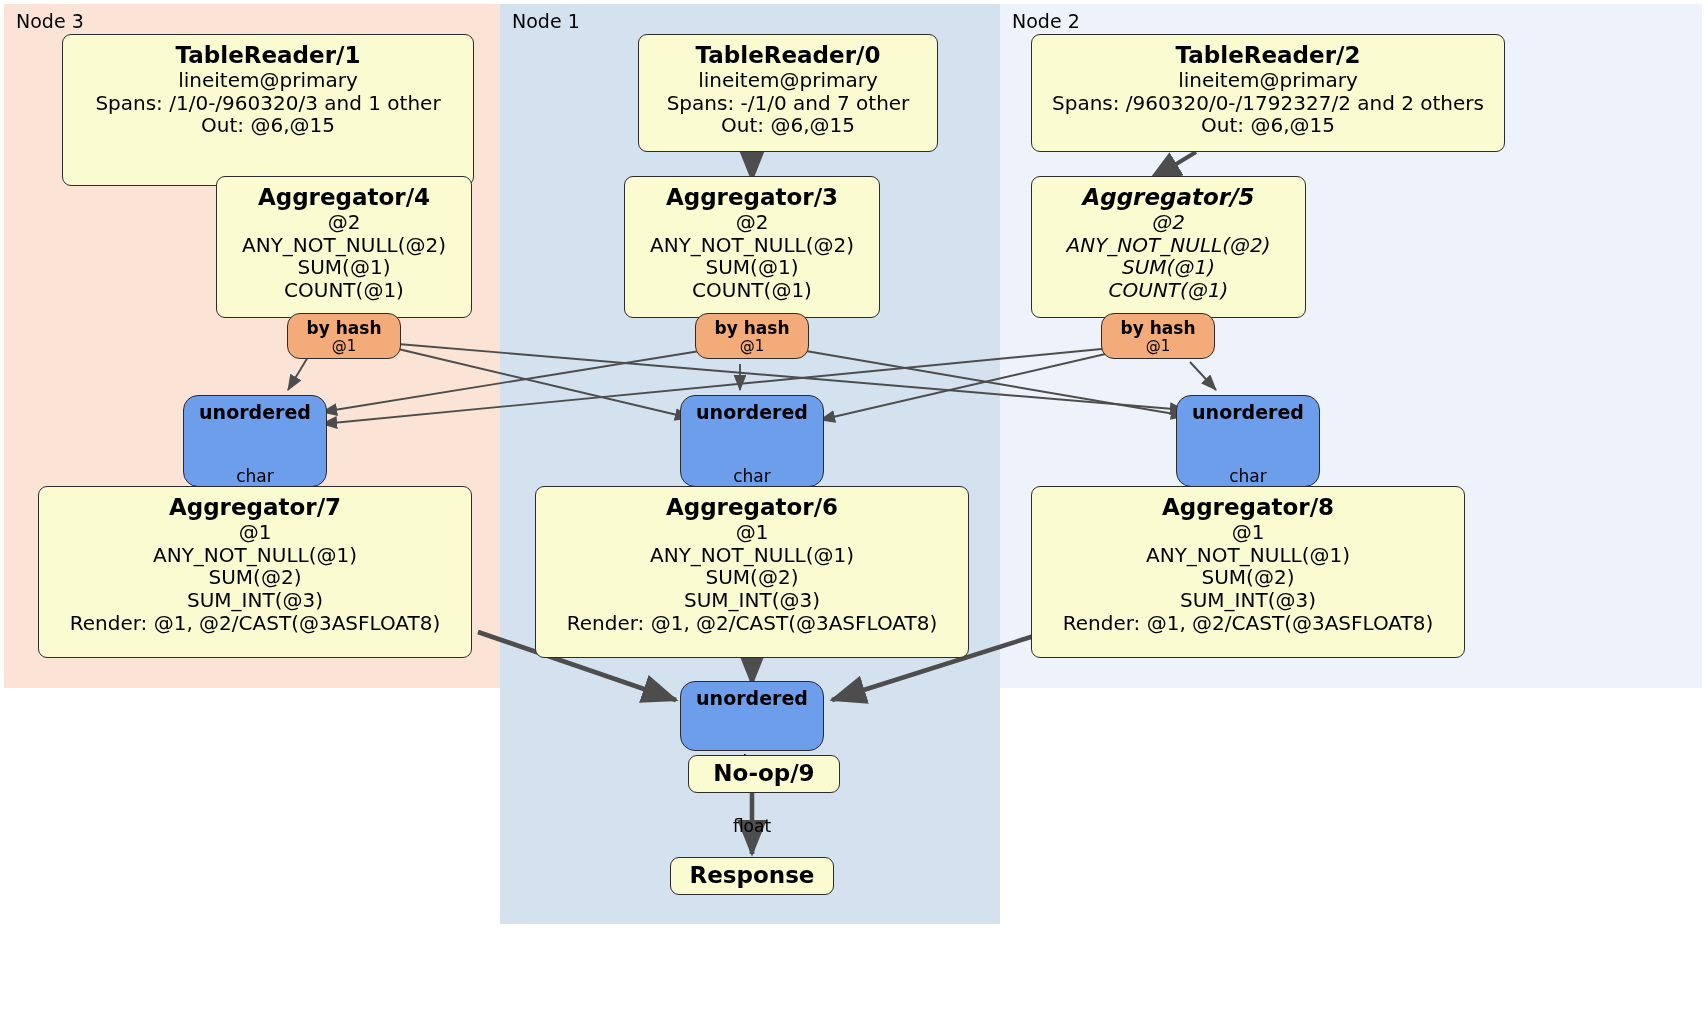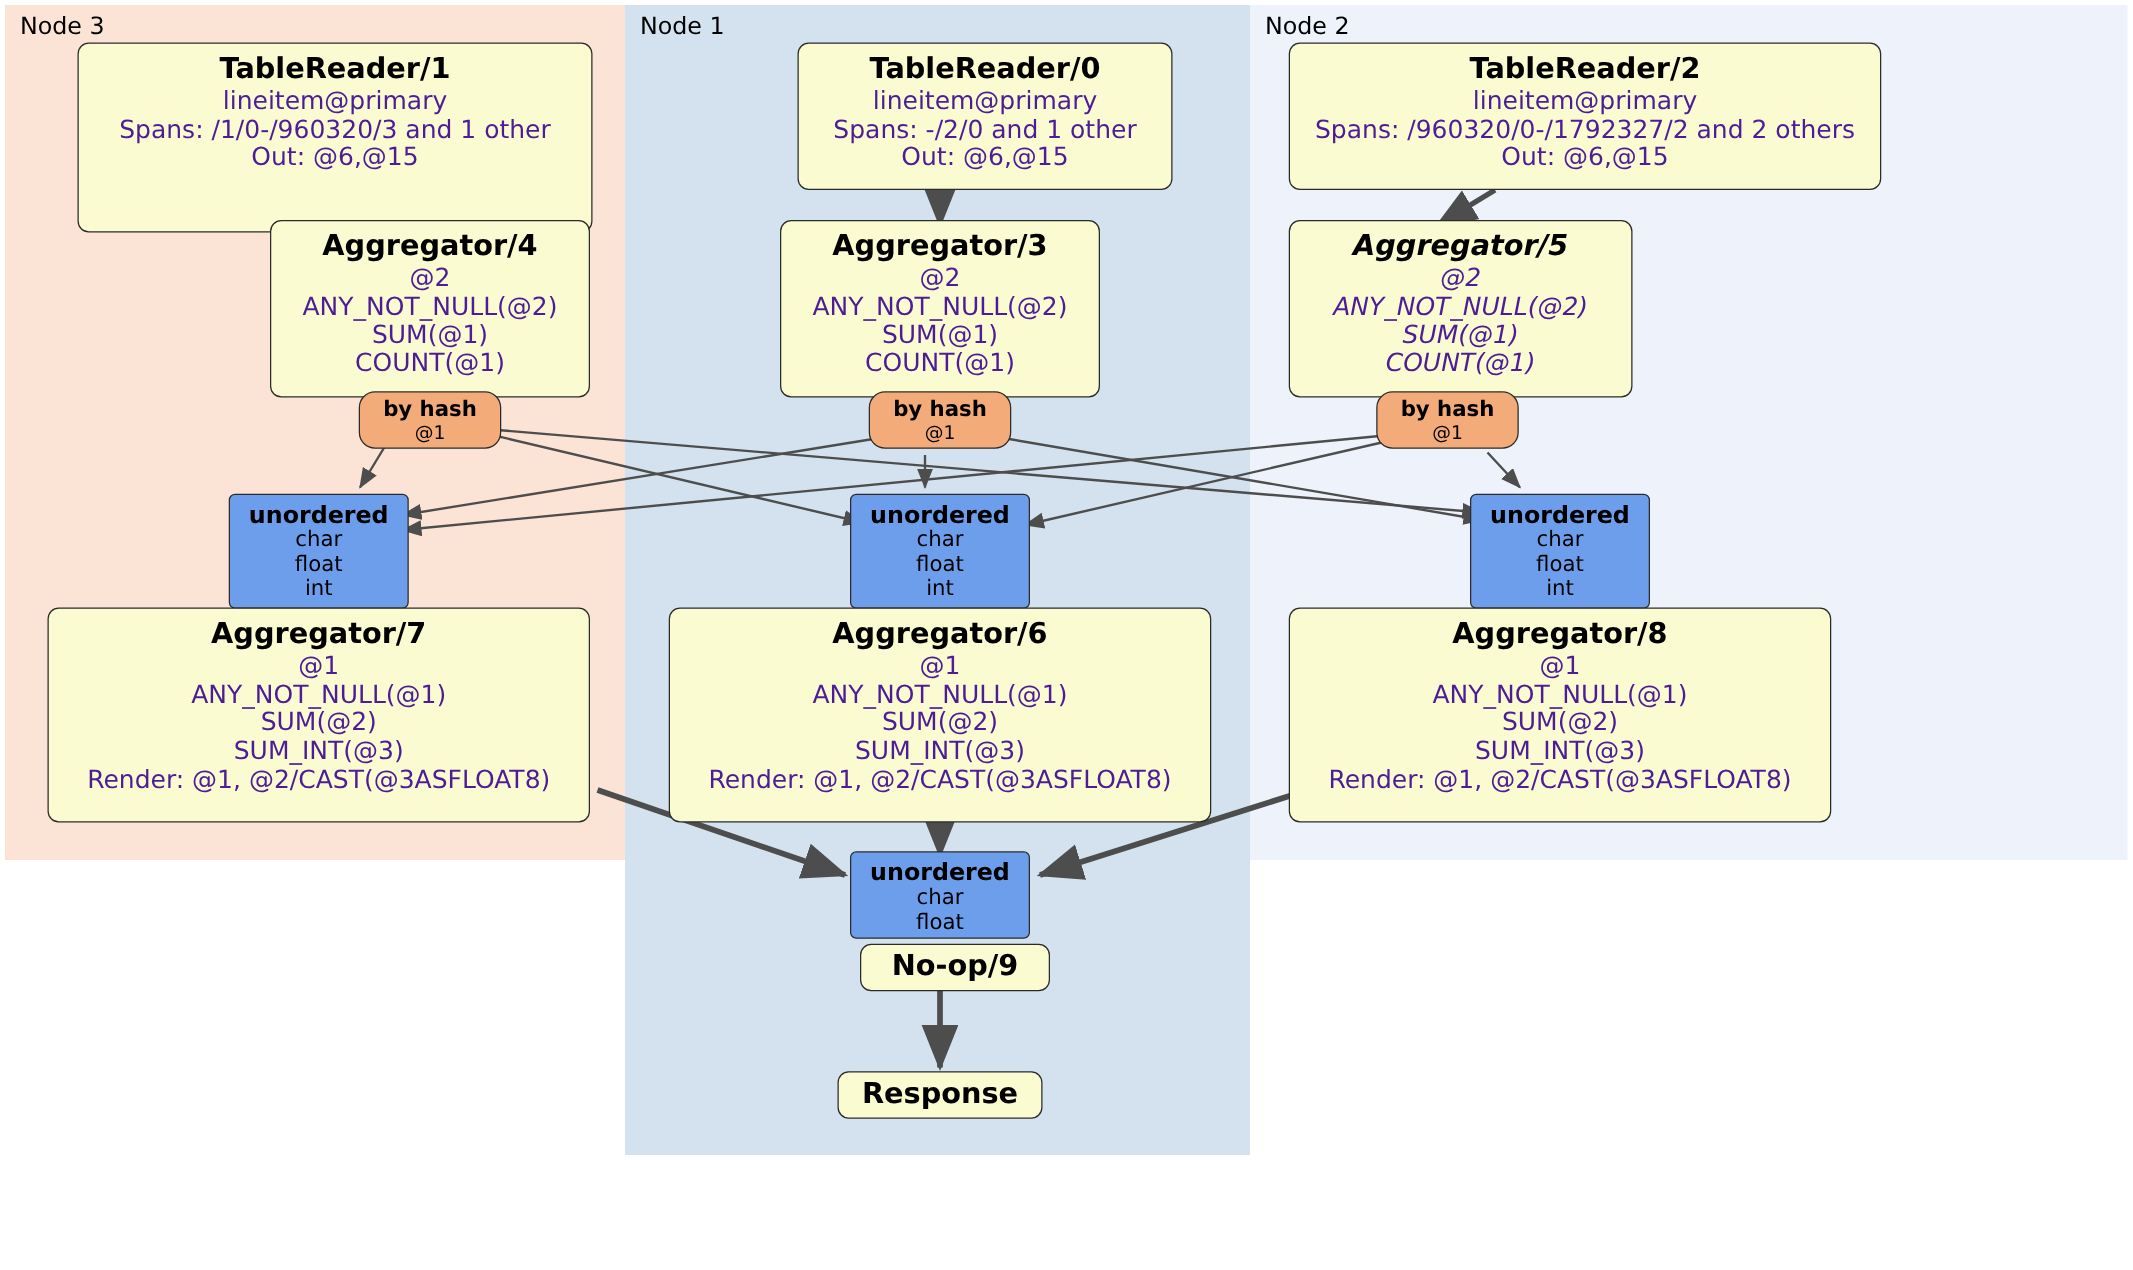--- a/index.html
+++ b/index.html
@@ -12,27 +12,27 @@
 
   
   #edges{position:absolute;left:0;top:0;width:1706px;height:1016px;pointer-events:none;}
 
   
   .node{position:absolute;box-sizing:border-box;display:flex;flex-direction:column;
         align-items:center;justify-content:flex-start;text-align:center;}
 
   .proc{background:#fbfbd2;border:1.6px solid #2b2b2b;border-radius:9px;}
   .proc .title{font-weight:bold;font-size:23px;line-height:1.12;color:#000;}
-  .proc .line{font-size:20px;line-height:1.14;color:#4c1d95;}
+  .proc .line{font-size:20px;line-height:1.14;color:#000000;}
 
   .router{background:#f2ab79;border:1.6px solid #2b2b2b;border-radius:13px;}
   .router .title{font-weight:bold;font-size:17px;line-height:1.1;color:#000;text-align:right;}
   .router .line{font-size:15px;line-height:1.1;color:#000;}
 
-  .sync{background:#6d9eeb;border:1.6px solid #2b2b2b;border-radius:5px;}
+  .sync{background:#6d9eeb;border:1.6px solid #2b2b2b;border-radius:15px;gap:44px;}
   .sync .title{font-weight:bold;font-size:19px;line-height:1.12;color:#000;}
   .sync .line{font-size:17px;line-height:1.14;color:#000;}
 
   .small .title{font-weight:bold;font-size:23px;line-height:1.1;color:#000;}
 </style>
 </head>
 <body>
 
 <div id="stage">
 
@@ -83,21 +83,21 @@
   <div class="node proc" style="left:62px;top:34px;width:412px;height:152px;padding-top:8px;">
     <div class="title">TableReader/1</div>
     <div class="line">lineitem@primary</div>
     <div class="line">Spans: /1/0-/960320/3 and 1 other</div>
     <div class="line">Out: @6,@15</div>
   </div>
 
   <div class="node proc" style="left:602px;top:34px;width:300px;height:118px;padding-top:8px;margin-left:36px;">
     <div class="title">TableReader/0</div>
     <div class="line">lineitem@primary</div>
-    <div class="line">Spans: -/2/0 and 1 other</div>
+    <div class="line">Spans: -/1/0 and 7 other</div>
     <div class="line">Out: @6,@15</div>
   </div>
 
   <div class="node proc" style="left:1031px;top:34px;width:474px;height:118px;padding-top:8px;">
     <div class="title">TableReader/2</div>
     <div class="line">lineitem@primary</div>
     <div class="line">Spans: /960320/0-/1792327/2 and 2 others</div>
     <div class="line">Out: @6,@15</div>
   </div>
 

